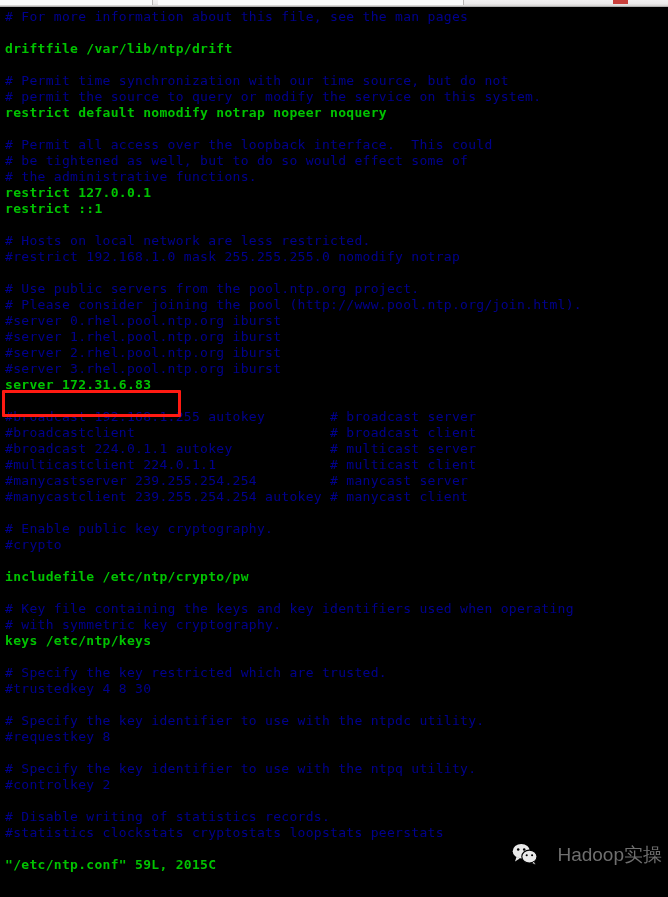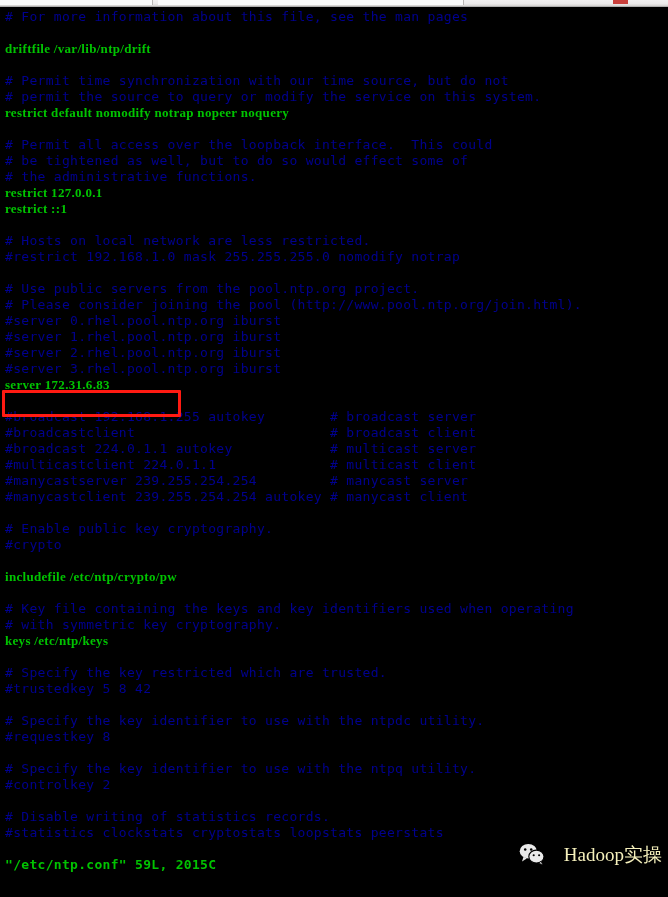--- a/index.html
+++ b/index.html
@@ -72,21 +72,21 @@
 
   .line {
     height: 16px;
     line-height: 16px;
     font-size: 13px;
     letter-spacing: 0.30px;
     white-space: pre;
     font-family: "DejaVu Sans Mono", "Liberation Mono", monospace;
   }
   .c-comment { color: #00008f; }
-  .c-code    { color: #00c300; font-weight: bold; font-family: Liberation Serif, serif; }
+  .c-code    { color: #00c300; font-weight: bold; }
   .c-status  { color: #00c300; font-weight: bold; }
   .blank { color: transparent; }
 
   
   #server-highlight-box {
     position: absolute;
     left: 2px;
     top: 390px;
     width: 179px;
     height: 27px;
@@ -100,23 +100,23 @@
   #watermark {
     position: absolute;
     right: 6px;
     top: 843px;
     display: flex;
     align-items: center;
     gap: 7px;
     opacity: 0.97;
   }
   #watermark .wm-text {
-    color: #fef9c3;
+    color: #737373;
     font-size: 19px;
-    font-family: Liberation Serif, serif;
+    font-family: Liberation Sans, sans-serif;
     line-height: 1;
     white-space: nowrap;
     margin-left: 12px;
   }
   #wechat-icon { display: block; }
 </style>
 </head>
 <body>
 
 <div id="screen">
@@ -163,21 +163,21 @@
       <div class="line c-comment"># Enable public key cryptography.</div>
       <div class="line c-comment">#crypto</div>
       <div class="line blank"></div>
       <div class="line c-code">includefile /etc/ntp/crypto/pw</div>
       <div class="line blank"></div>
       <div class="line c-comment"># Key file containing the keys and key identifiers used when operating</div>
       <div class="line c-comment"># with symmetric key cryptography.</div>
       <div class="line c-code">keys /etc/ntp/keys</div>
       <div class="line blank"></div>
       <div class="line c-comment"># Specify the key restricted which are trusted.</div>
-      <div class="line c-comment">#trustedkey 5 8 42</div>
+      <div class="line c-comment">#trustedkey 4 8 30</div>
       <div class="line blank"></div>
       <div class="line c-comment"># Specify the key identifier to use with the ntpdc utility.</div>
       <div class="line c-comment">#requestkey 8</div>
       <div class="line blank"></div>
       <div class="line c-comment"># Specify the key identifier to use with the ntpq utility.</div>
       <div class="line c-comment">#controlkey 2</div>
       <div class="line blank"></div>
       <div class="line c-comment"># Disable writing of statistics records.</div>
       <div class="line c-comment">#statistics clockstats cryptostats loopstats peerstats</div>
       <div class="line blank"></div>

